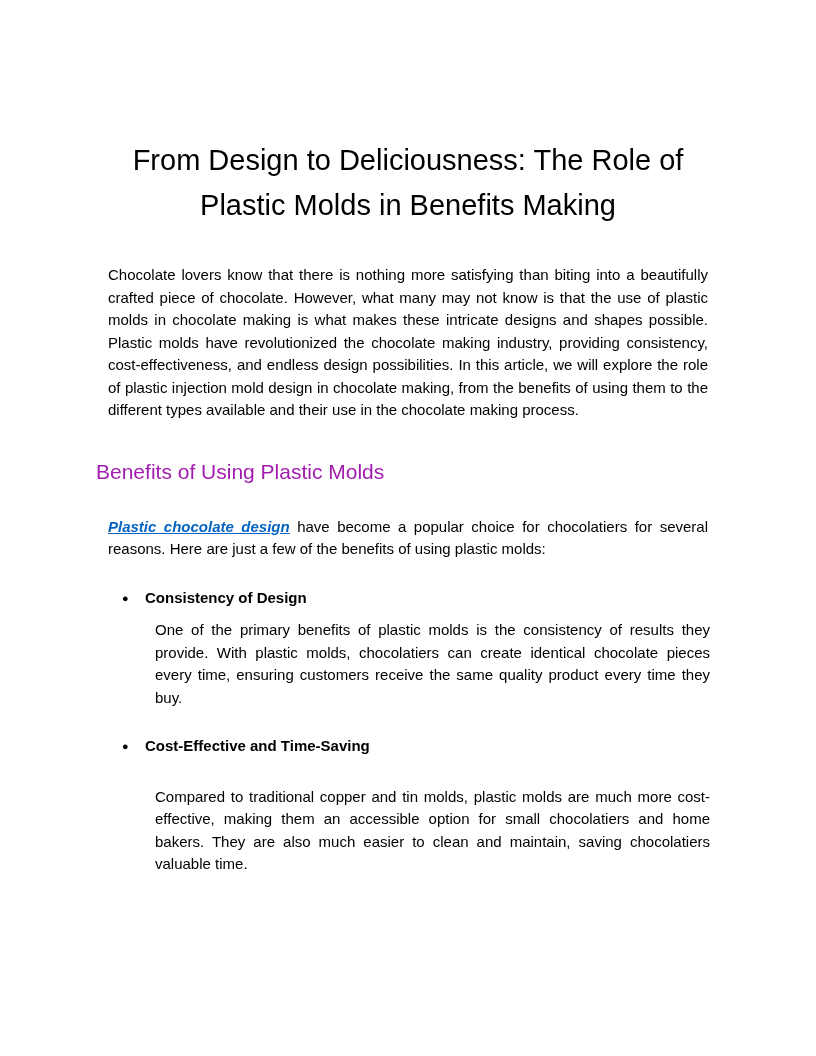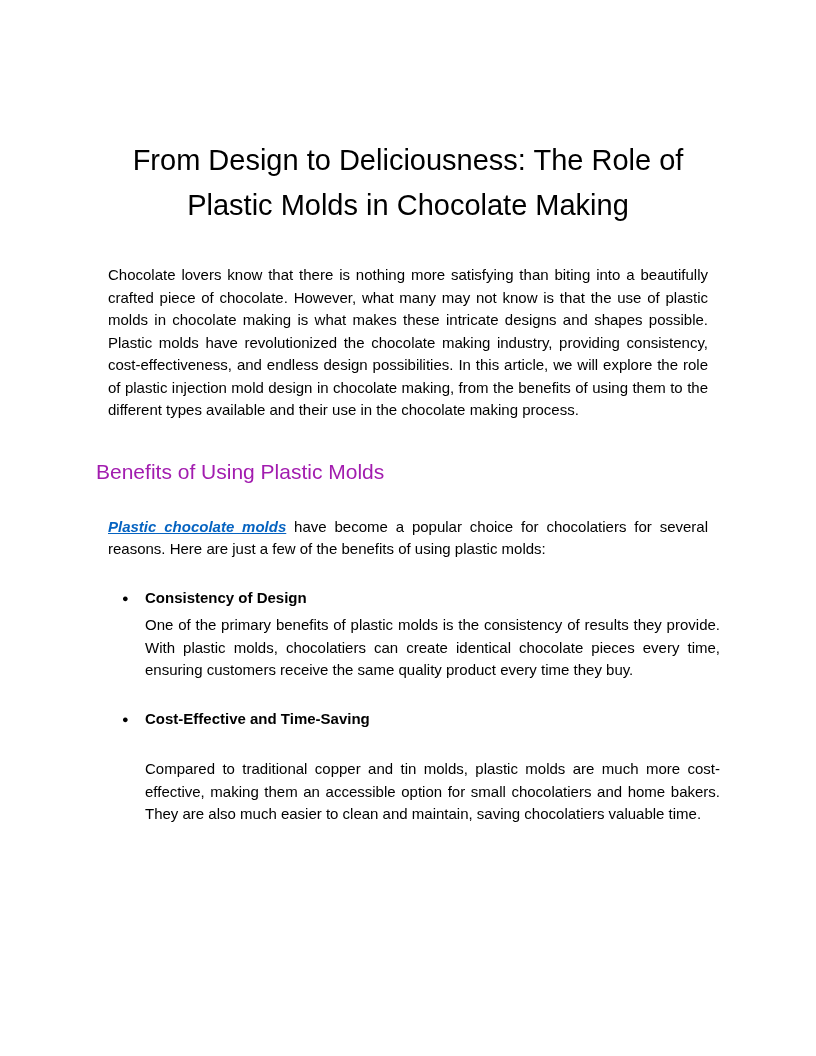--- a/index.html
+++ b/index.html
@@ -70,42 +70,42 @@
     line-height: 15px;
     color: #000000;
   }
   .bullet-heading {
     font-size: 15px;
     font-weight: bold;
     line-height: 22.5px;
     margin: 0 0 5px 0;
   }
   .bullet-body {
-    margin: 0;
+    margin: 10px;
   }
   .bullet-body.extra-gap {
     margin-top: 28px;
   }
 </style>
 </head>
 <body>
 
 <div class="page">
 
   <h1 class="doc-title">
     <span>From Design to Deliciousness: The Role of</span><br>
-    <span>Plastic Molds in Chocolate Making</span>
+    <span>Plastic Molds in Benefits Making</span>
   </h1>
 
   <p class="body-text">Chocolate lovers know that there is nothing more satisfying than biting into a beautifully crafted piece of chocolate. However, what many may not know is that the use of plastic molds in chocolate making is what makes these intricate designs and shapes possible. Plastic molds have revolutionized the chocolate making industry, providing consistency, cost-effectiveness, and endless design possibilities. In this article, we will explore the role of plastic injection mold design in chocolate making, from the benefits of using them to the different types available and their use in the chocolate making process.</p>
 
   <h2 class="section-heading">Benefits of Using Plastic Molds</h2>
 
   <p class="body-text link-paragraph">
-    <a class="hyperlink" style="color:#0563C1">Plastic chocolate molds</a><span> have become a popular choice for chocolatiers for several reasons. Here are just a few of the benefits of using plastic molds:</span>
+    <a class="hyperlink" style="color:#0563C1">Plastic chocolate design</a><span> have become a popular choice for chocolatiers for several reasons. Here are just a few of the benefits of using plastic molds:</span>
   </p>
 
   <ul class="bullets">
     <li>
       <span class="bullet-dot">●</span>
       <div class="bullet-heading">Consistency of Design</div>
       <p class="body-text bullet-body">One of the primary benefits of plastic molds is the consistency of results they provide. With plastic molds, chocolatiers can create identical chocolate pieces every time, ensuring customers receive the same quality product every time they buy.</p>
     </li>
     <li>
       <span class="bullet-dot">●</span>

